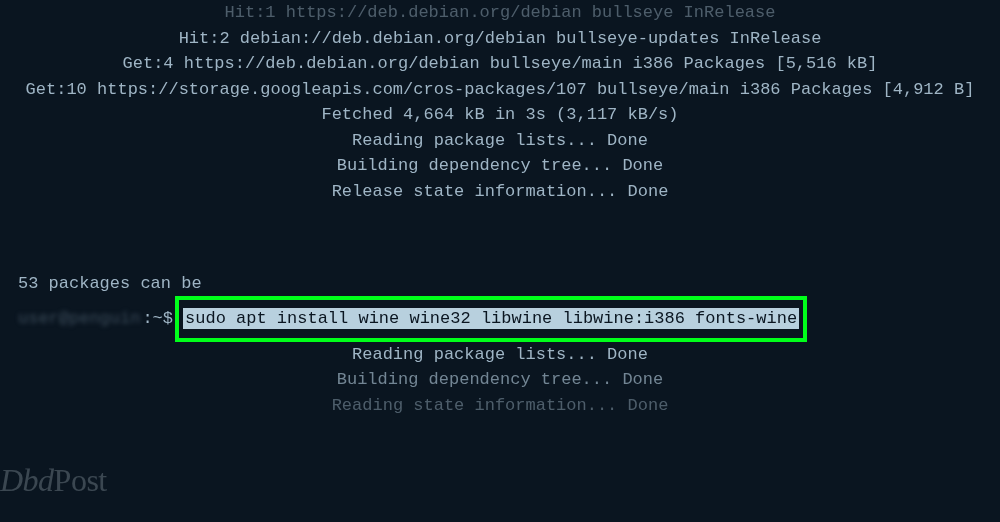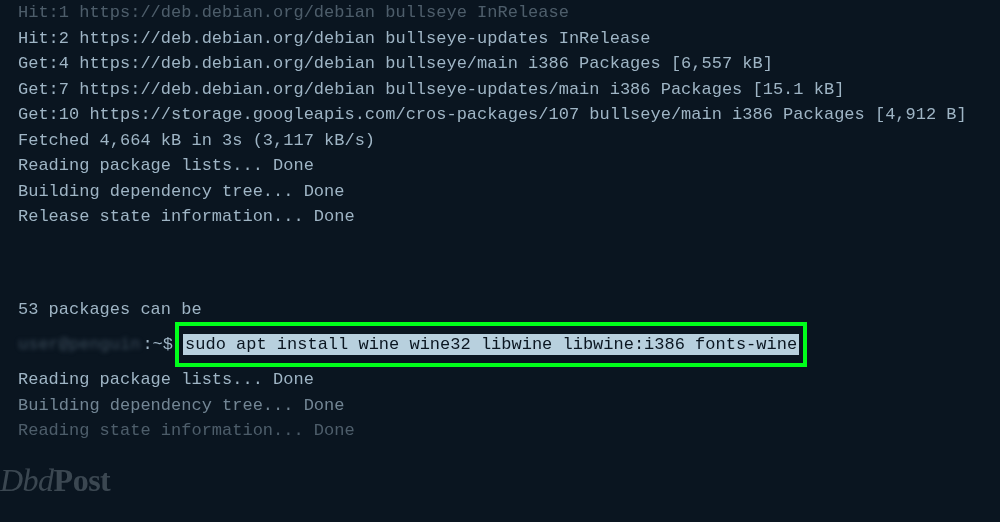--- a/index.html
+++ b/index.html
@@ -15,20 +15,21 @@
       font-size: 17px;
       line-height: 1.5;
       color: #9fb5c5;
       overflow: hidden;
       position: relative;
       padding: 0 18px;
     }
     .terminal-line {
       white-space: pre-wrap;
       word-break: break-all;
+      text-align: center;
     }
     .dim-top {
       opacity: 0.45;
     }
     .prompt-line {
       display: flex;
       align-items: center;
       position: relative;
     }
     .prompt-prefix {
@@ -57,21 +58,21 @@
       left: 0;
       bottom: 18px;
       font-family: Georgia, 'Times New Roman', serif;
       font-size: 32px;
       color: rgba(185, 200, 210, 0.28);
       font-style: italic;
       user-select: none;
       letter-spacing: -0.5px;
     }
     .watermark .post {
-      font-weight: 700;
+      font-weight: 400;
       font-style: normal;
     }
     .bottom-fade {
       position: absolute;
       left: 0;
       right: 0;
       bottom: 0;
       height: 90px;
       background: linear-gradient(to bottom, rgba(10,21,32,0) 0%, rgba(10,21,32,0.85) 100%);
       pointer-events: none;
@@ -81,23 +82,22 @@
     }
     .fade-line2 {
       opacity: 0.45;
     }
   </style>
 </head>
 <body>
 
 <div class="terminal">
   <div class="terminal-line dim-top">Hit:1 https://deb.debian.org/debian bullseye InRelease</div>
-  <div class="terminal-line">Hit:2 https://deb.debian.org/debian bullseye-updates InRelease</div>
-  <div class="terminal-line">Get:4 https://deb.debian.org/debian bullseye/main i386 Packages [6,557 kB]</div>
-  <div class="terminal-line">Get:7 https://deb.debian.org/debian bullseye-updates/main i386 Packages [15.1 kB]</div>
+  <div class="terminal-line">Hit:2 debian://deb.debian.org/debian bullseye-updates InRelease</div>
+  <div class="terminal-line">Get:4 https://deb.debian.org/debian bullseye/main i386 Packages [5,516 kB]</div>
   <div class="terminal-line">Get:10 https://storage.googleapis.com/cros-packages/107 bullseye/main i386 Packages [4,912 B]</div>
   <div class="terminal-line">Fetched 4,664 kB in 3s (3,117 kB/s)</div>
   <div class="terminal-line">Reading package lists... Done</div>
   <div class="terminal-line">Building dependency tree... Done</div>
   <div class="terminal-line">Release state information... Done</div>
   <div class="terminal-line" style="position:relative; z-index:0;">
     <span style="visibility:hidden;">53 packages can be upgraded. Run 'apt list --upgradable' to see them.</span>
     <span style="position:absolute; left:0;margin-top:16px;">53 packages can be</span>
   </div>
 

